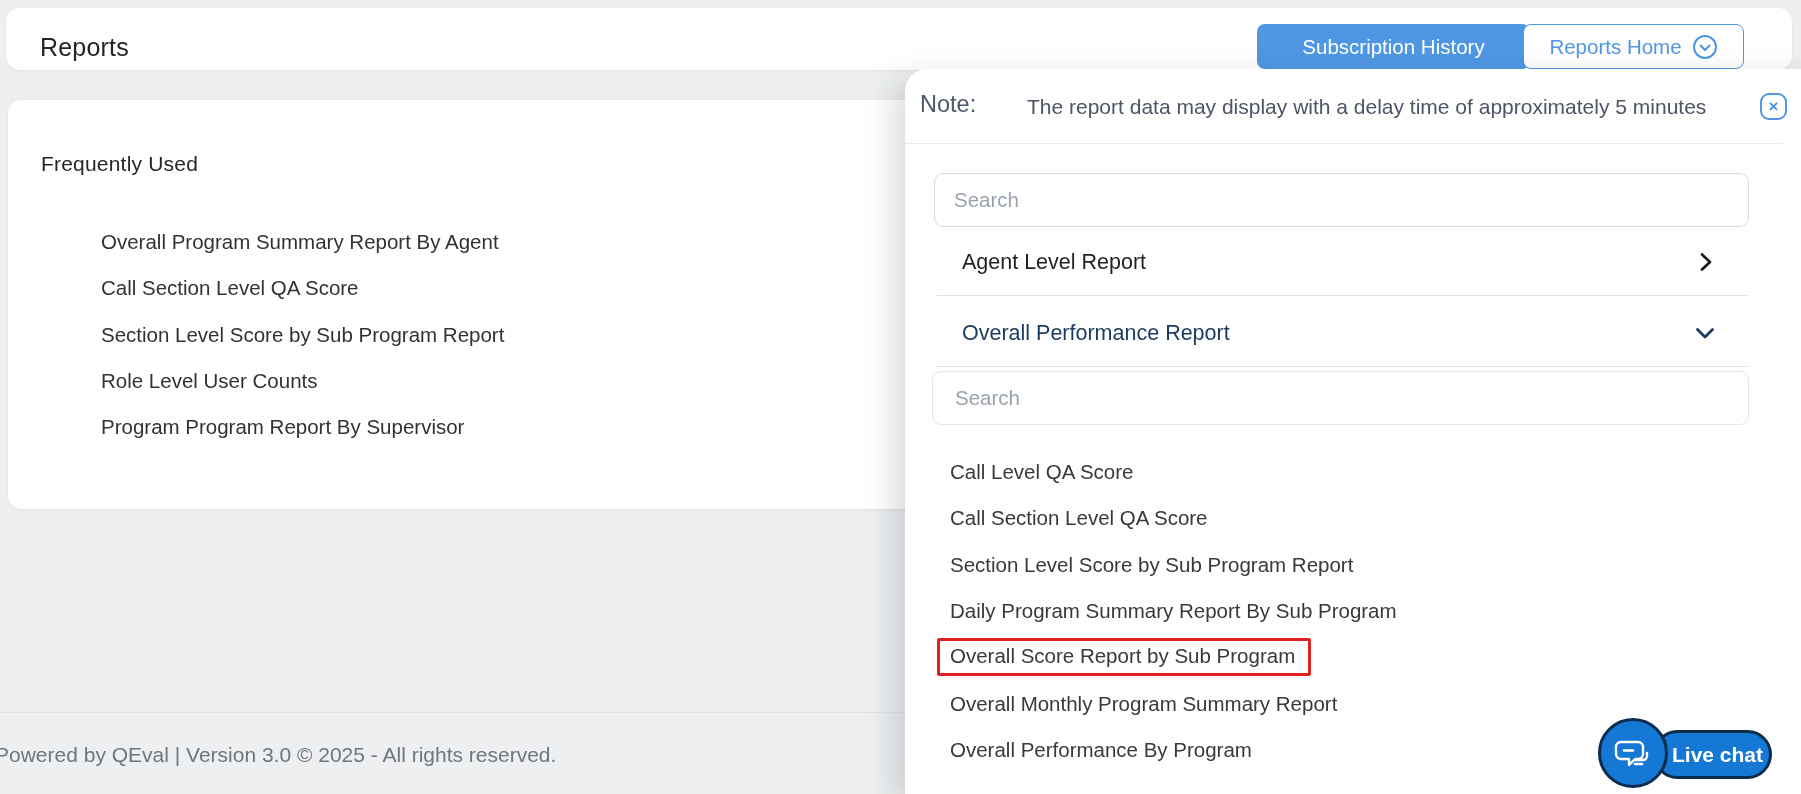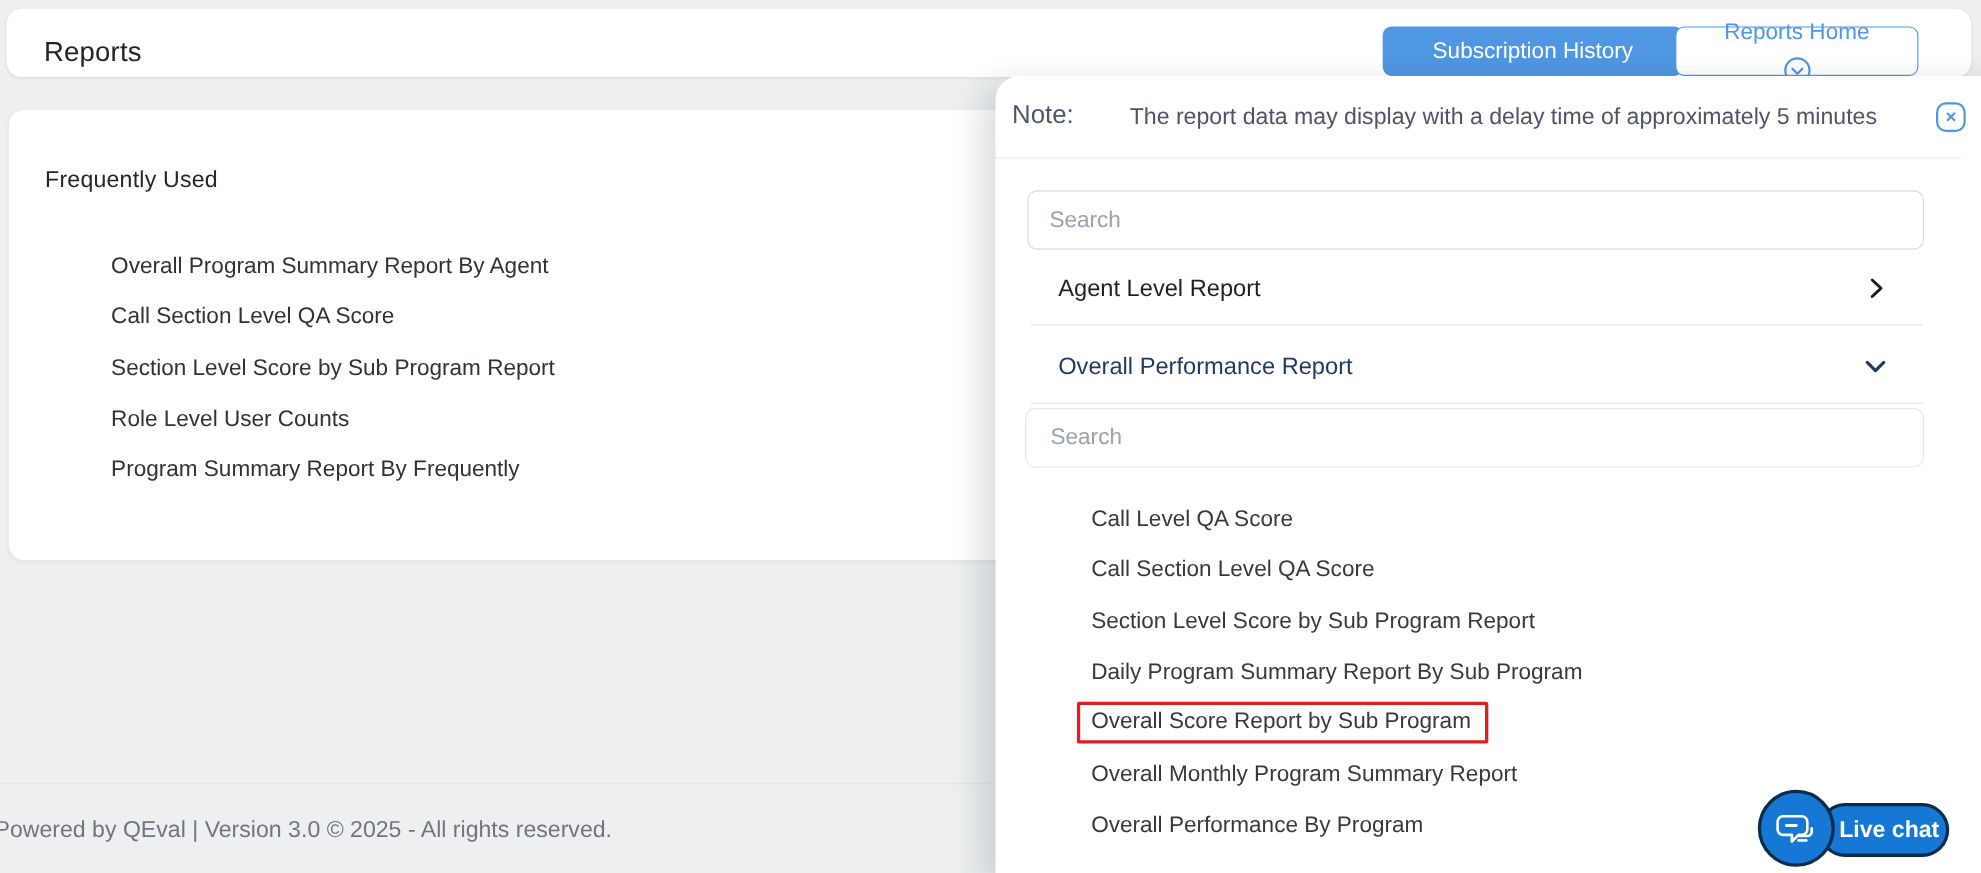--- a/index.html
+++ b/index.html
@@ -32,21 +32,21 @@
   .btn-subscription{
     position:absolute;left:1251px;top:16px;height:45px;width:273px;
     background:var(--accent);color:#fff;border:none;border-radius:8px;
     font-size:20.5px;font-family:inherit;font-weight:500;cursor:pointer;
   }
   .btn-reports-home{
     position:absolute;left:1517px;top:16px;height:45px;width:221px;
     background:#fff;color:var(--accent);
     border:1.5px solid var(--accent);border-radius:8px;
     font-size:20.5px;font-family:inherit;font-weight:500;cursor:pointer;
-    display:flex;align-items:center;justify-content:center;gap:10px;flex-direction:column;
+    display:flex;align-items:center;justify-content:center;gap:10px;
   }
   .btn-reports-home svg{flex:0 0 auto;}
   
   .freq-card{
     position:absolute;left:8px;top:100px;width:1782px;height:409px;
     background:#ffffff;border-radius:14px;
     box-shadow:0 1px 4px rgba(0,0,0,0.05);
     z-index:2;
   }
   .freq-title{
@@ -115,21 +115,21 @@
   .group-chevron{position:absolute;left:788px;top:5px;}
   .divider{
     position:absolute;left:32px;width:811px;height:1px;background:#dfe2e5;
   }
   .divider-1{top:226px;}
   .divider-2{top:297px;}
   .report-list{
     position:absolute;left:0;top:380px;width:844px;list-style:none;
   }
   .report-list li{
-    height:46.3px;display:flex;align-items:center;padding-left:87px;
+    height:46.3px;display:flex;align-items:center;padding-left:45px;
     font-size:20.5px;color:#36393d;cursor:pointer;
   }
   .report-list li span.highlighted{
     border:3px solid var(--red);border-radius:2px;
     padding:3px 13px 5px 10px;margin-left:-13px;
   }
   
   .scrollbar{
     position:absolute;right:0;top:74px;width:18px;height:651px;
     background:#f8f9fa;border-left:1px solid #efefef;
@@ -181,21 +181,21 @@
   </button>
 </div>
 
 <div class="freq-card"></div>
 <h2 class="freq-title">Frequently Used</h2>
 <ul class="freq-list">
     <li>Overall Program Summary Report By Agent</li>
     <li>Call Section Level QA Score</li>
     <li>Section Level Score by Sub Program Report</li>
     <li>Role Level User Counts</li>
-    <li>Program Summary Report By Frequently</li>
+    <li>Program Program Report By Supervisor</li>
   </ul>
 
 <div class="footer-line"></div>
 <div class="footer-text">Powered by QEval | Version 3.0 © 2025 - All rights reserved.</div>
 
 <div class="report-panel">
   <div class="note-label">Note:</div>
   <div class="note-message">The report data may display with a delay time of approximately 5 minutes</div>
   <button class="note-close">
     <span>×</span>

